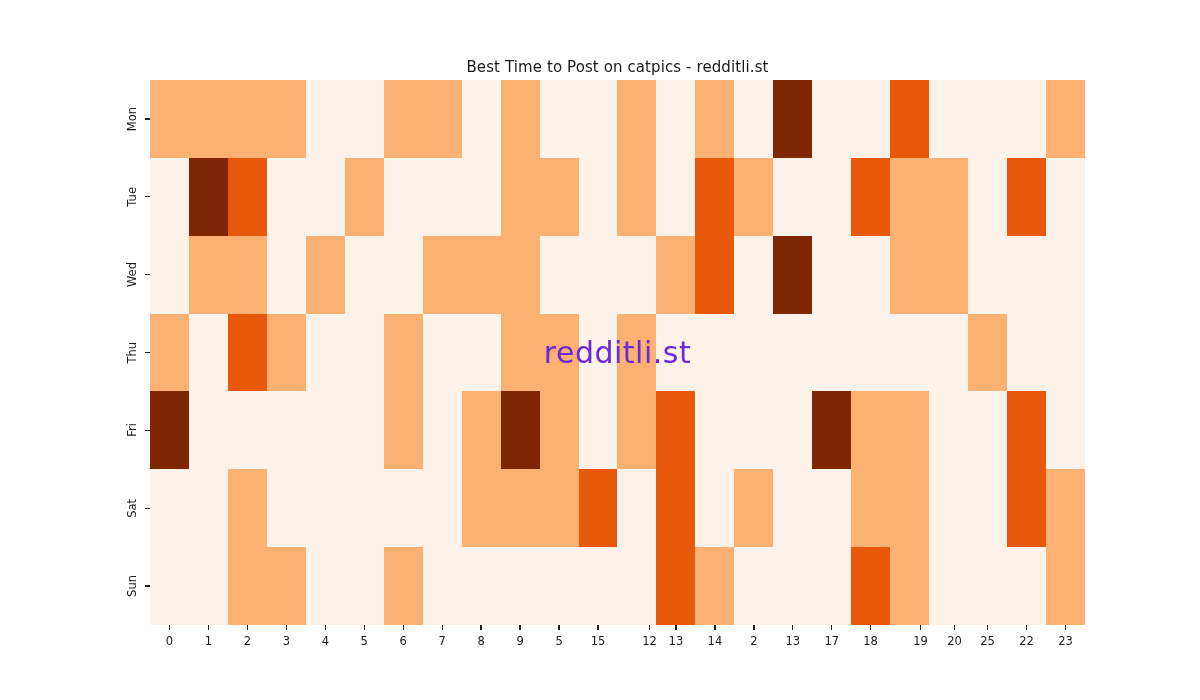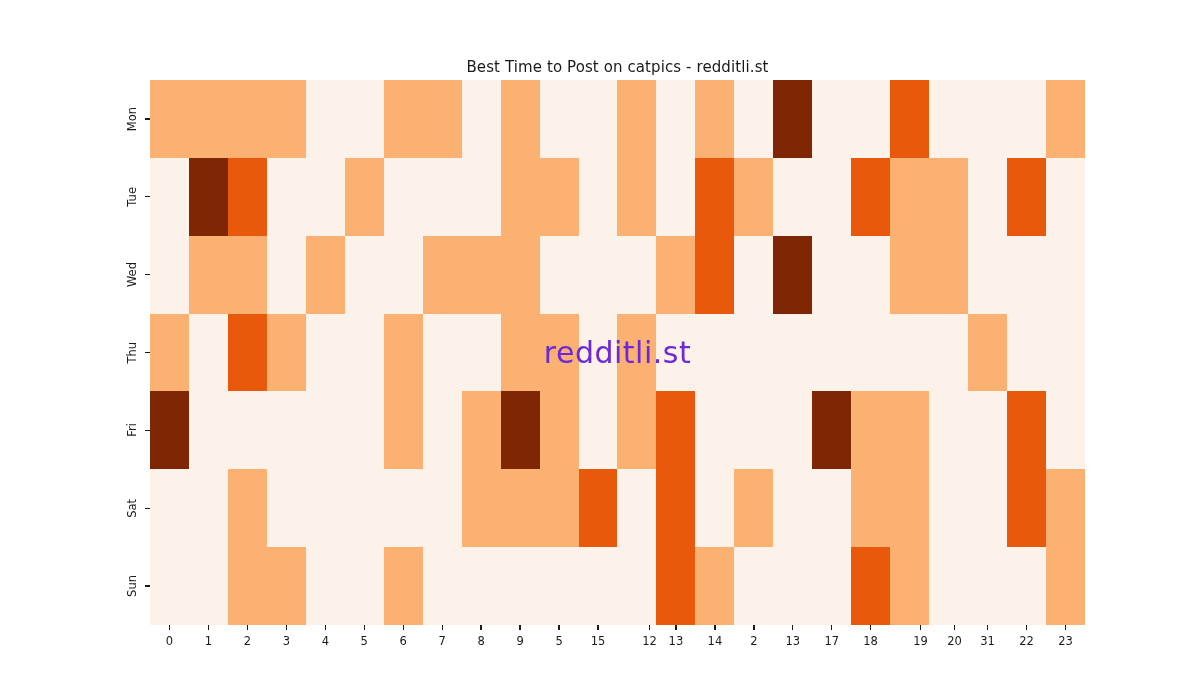--- a/index.html
+++ b/index.html
@@ -415,21 +415,21 @@
       <div class="x-tick-col" style="left: 751px; width: 38.9583px; text-align: right;">
         <span class="x-tick-mark"></span>
         <span class="x-label">19</span>
       </div>
       <div class="x-tick-col" style="left: 785px; width: 38.9583px; text-align: center;">
         <span class="x-tick-mark"></span>
         <span class="x-label">20</span>
       </div>
       <div class="x-tick-col" style="left: 818.125px; width: 38.9583px;">
         <span class="x-tick-mark"></span>
-        <span class="x-label">31</span>
+        <span class="x-label">25</span>
       </div>
       <div class="x-tick-col" style="left: 857.083px; width: 38.9583px;">
         <span class="x-tick-mark"></span>
         <span class="x-label">22</span>
       </div>
       <div class="x-tick-col" style="left: 896.042px; width: 38.9583px;">
         <span class="x-tick-mark"></span>
         <span class="x-label">23</span>
       </div>
     </div>

